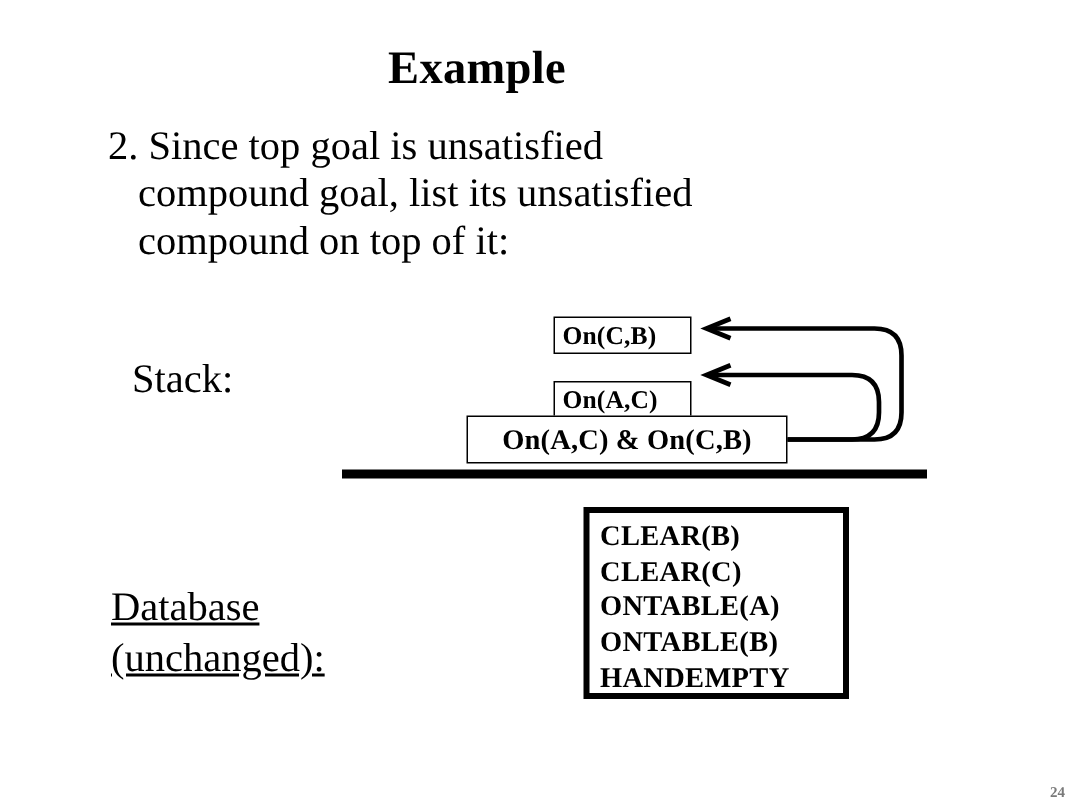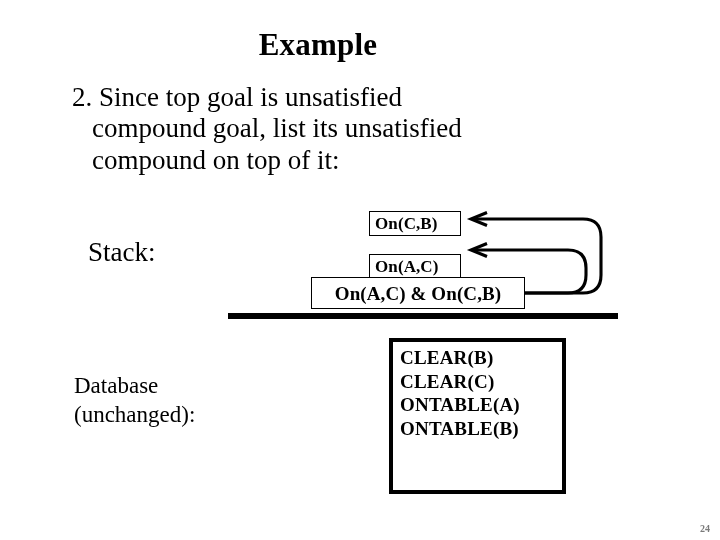--- a/index.html
+++ b/index.html
@@ -54,23 +54,24 @@
     left: 88px;
     top: 238px;
     font-size: 27px;
     line-height: 1.1;
   }
 
   
   #database-label {
     position: absolute;
     left: 74px;
-    top: 372px;
-    font-size: 23px;
+    top: 388px;
+    font-size: 27px;
     line-height: 1.25;
+    text-decoration: underline;
   }
   #database-label .ln { display: block; white-space: pre; }
 
   
   .goal-box {
     position: absolute;
     box-sizing: border-box;
     background: #ffffff;
     border: 1.3px solid #000000;
     font-size: 17px;
@@ -116,21 +117,21 @@
     background: #000000;
   }
 
   
   #database-box {
     position: absolute;
     box-sizing: border-box;
     left: 389px;
     top: 338px;
     width: 177px;
-    height: 156px;
+    height: 128px;
     border: 4px solid #000000;
     background: #ffffff;
     padding: 4px 12px 0 7px;
   }
   #database-box .dbline {
     display: block;
     font-size: 19px;
     font-weight: bold;
     line-height: 1.245;
     letter-spacing: 0.2px;
@@ -184,20 +185,21 @@
   <div id="database-label">
     <span class="ln">Database</span>
     <span class="ln">(unchanged):</span>
   </div>
 
   <div id="database-box">
     <span class="dbline">CLEAR(B)</span>
     <span class="dbline">CLEAR(C)</span>
     <span class="dbline">ONTABLE(A)</span>
     <span class="dbline">ONTABLE(B)</span>
+    <span class="dbline">HANDEMPTY</span>
   </div>
 
   <svg id="arrows" viewBox="0 0 720 540">
 
     <g>
       <path d="M 525,293 L 583,293 Q 601,293 601,275 L 601,237 Q 601,219 583,219 L 473,219" fill="none" stroke="#000000" stroke-width="3.1" stroke-linecap="butt"></path>
       <path d="M 487,212.5 L 471,219 L 487,225.5" fill="none" stroke="#000000" stroke-width="3.1" stroke-linecap="butt" stroke-linejoin="miter"></path>
     </g>
 
     <g>

